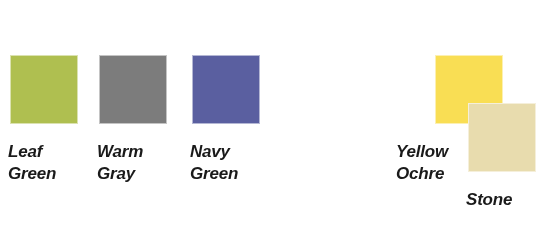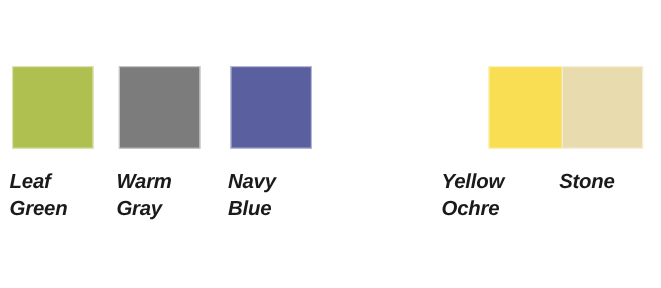--- a/index.html
+++ b/index.html
@@ -60,28 +60,28 @@
 
   <div class="swatch-cell" style="left:99px;">
     <div class="swatch-chip" style="background:#7C7C7C;"></div>
     <div class="swatch-label">Warm
 Gray</div>
   </div>
 
   <div class="swatch-cell" style="left:192px;">
     <div class="swatch-chip" style="background:#5A5FA0;"></div>
     <div class="swatch-label">Navy
-Blue</div>
+Green</div>
   </div>
 
 
-  <div class="swatch-cell" style="left:370px;padding-left:37px;">
+  <div class="swatch-cell" style="left:398px;padding-left:37px;">
     <div class="swatch-chip" style="background:#F9DE54;"></div>
     <div class="swatch-label">Yellow
 Ochre</div>
   </div>
 
-  <div class="swatch-cell" style="left:468px;">
+  <div class="swatch-cell" style="left:468px;margin-top:48px;">
     <div class="swatch-chip" style="background:#E8DCAE;"></div>
     <div class="swatch-label">Stone</div>
   </div>
 
 </div>
 
 </body></html>

